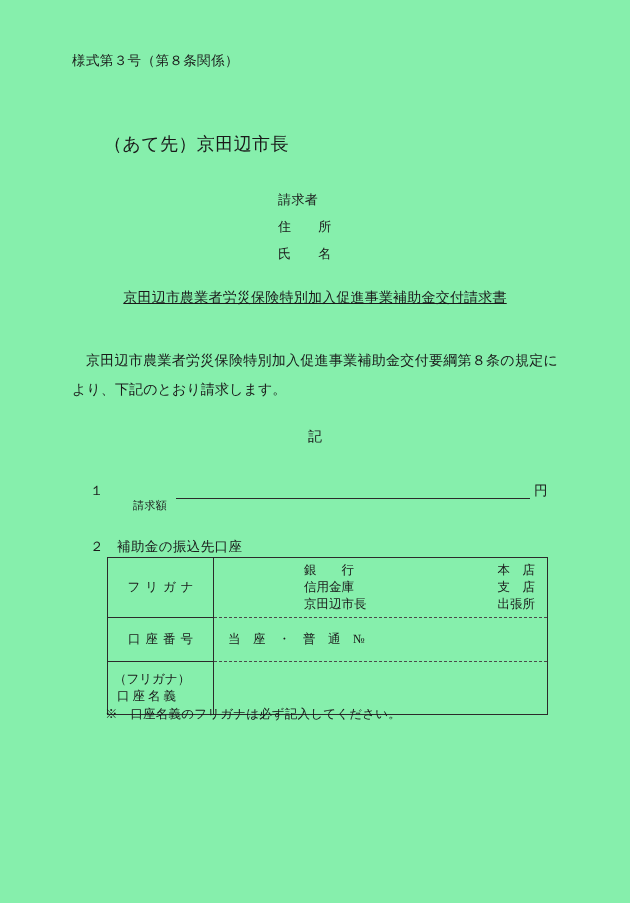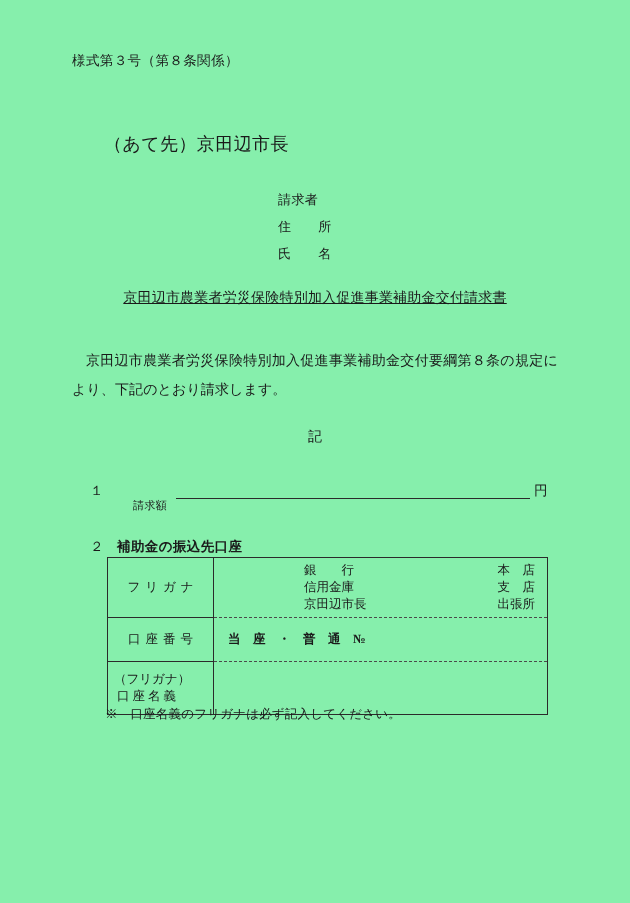--- a/index.html
+++ b/index.html
@@ -103,21 +103,21 @@
     left: 176px;
     top: 498px;
     width: 354px;
     height: 0;
     border-bottom: 1px solid #2b2b2b;
   }
   .item1-unit { left: 534px; top: 482px; font-size: 13.5px; }
 
   
   .item2-num { left: 90px; top: 538px; font-size: 13.5px; }
-  .item2-label { left: 117px; top: 538px; font-size: 13.5px; letter-spacing: 0.4px; font-weight: bold; }
+  .item2-label { left: 117px; top: 538px; font-size: 13.5px; letter-spacing: 0.4px; }
 
   
   .acct-table {
     position: absolute;
     left: 107px;
     top: 557px;
     width: 441px;
     border-collapse: collapse;
     table-layout: fixed;
     font-size: 12.5px;
@@ -153,21 +153,20 @@
   }
   .bank-types { padding-left: 82px; }
   .bank-types div { white-space: pre; }
   .branch-types { text-align: left; padding-right: 4px; }
   .branch-types div { white-space: pre; }
 
   .acct-no-line {
     line-height: 19px;
     padding: 8px 0 8px 6px;
     white-space: pre;
-    font-weight: bold;
   }
   .furigana-cell { line-height: 17px; padding: 6px 6px; }
   .furigana-cell div { white-space: pre; text-align: left; }
   .blank-cell { height: 44px; }
 
   
   .footnote {
     left: 105px;
     top: 706px;
     font-size: 12.5px;

